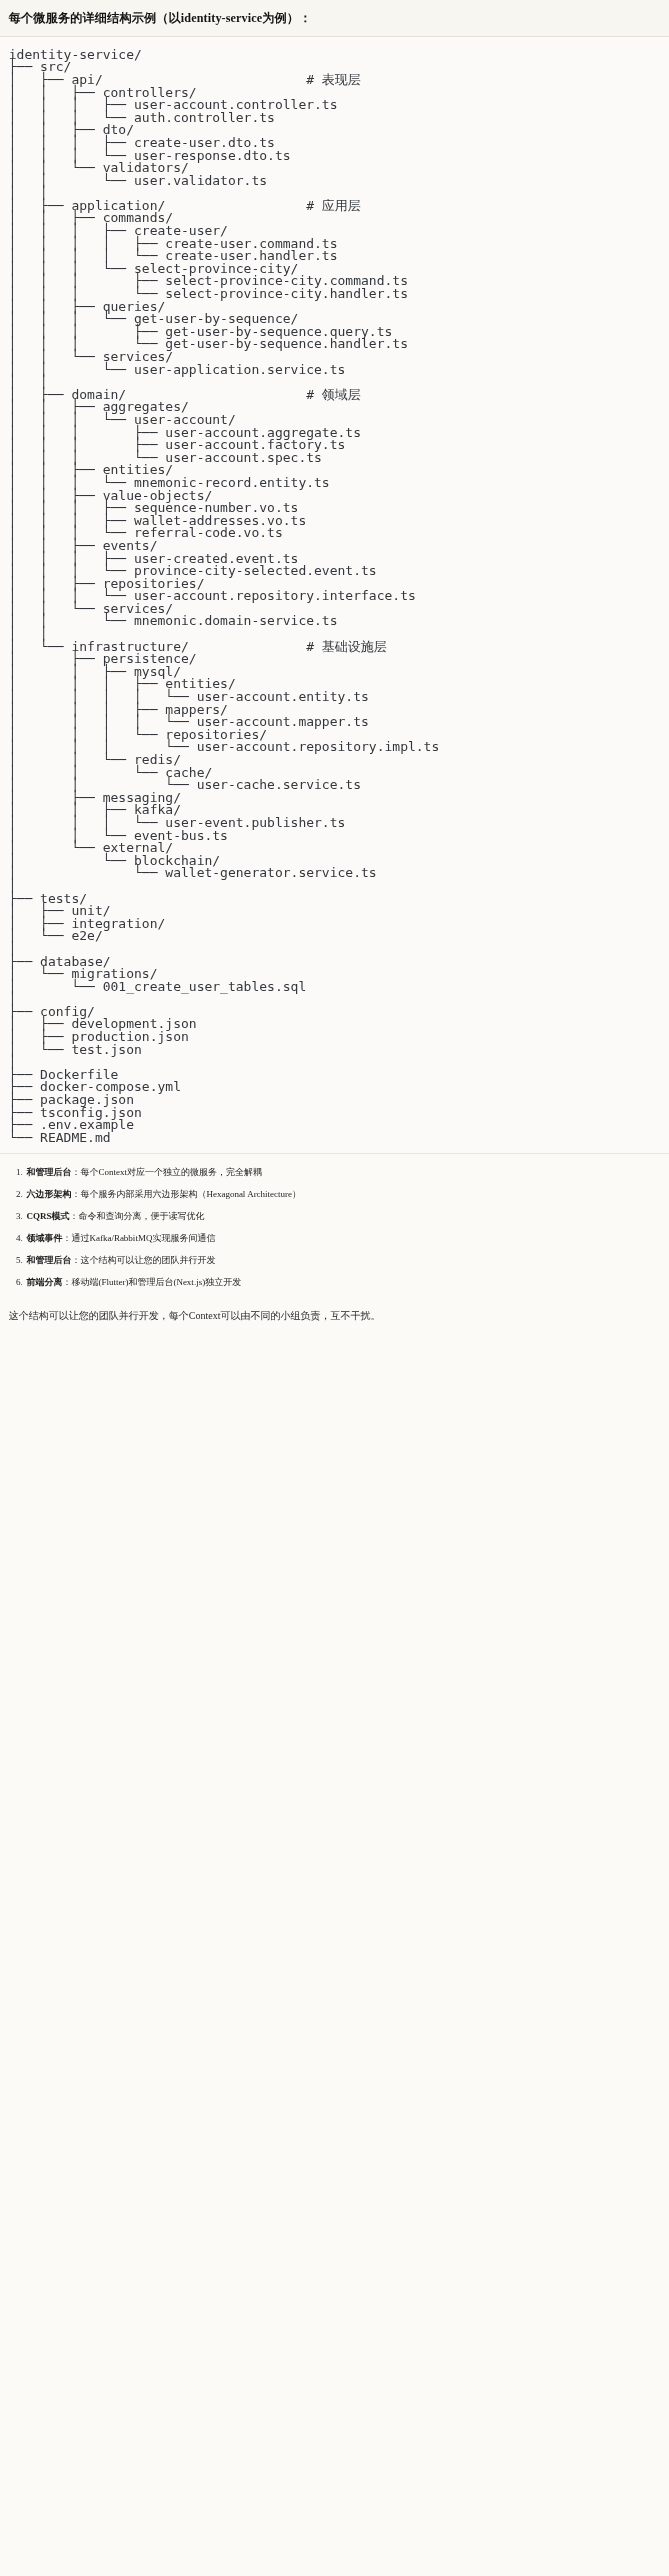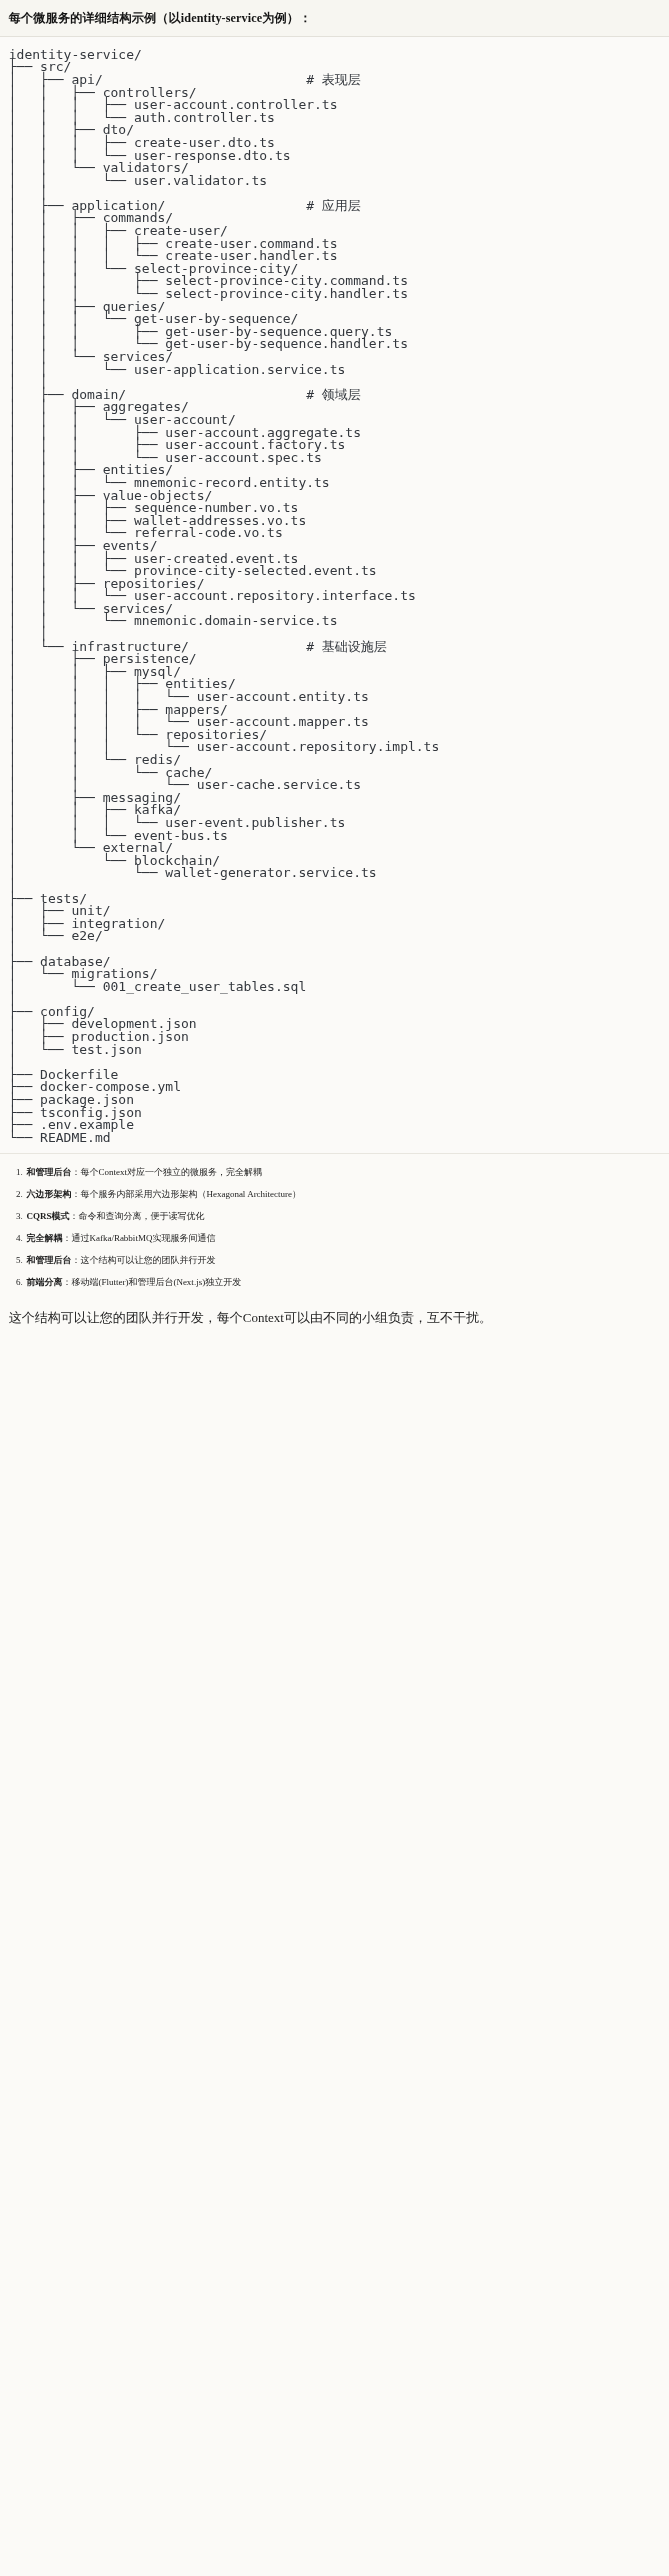--- a/index.html
+++ b/index.html
@@ -77,21 +77,21 @@
     padding-left: 1.3px;
   }
   ol.kp-list li .kp-term {
     font-weight: bold;
   }
   ol.kp-list li .kp-desc {
     font-weight: normal;
   }
   .closing {
     padding: 6.3px 8.8px 10px 8.8px;
-    font-size: 13px;
+    font-size: 10px;
     line-height: 1.6;
     color: #1f1f1f;
     background: #fbfaf7;
   }
 </style>
 </head>
 <body>
 
 <div class="page">
 
@@ -194,21 +194,21 @@
       <li>
         <span class="kp-term">和管理后台</span><span class="kp-desc">：每个Context对应一个独立的微服务，完全解耦</span>
       </li>
       <li>
         <span class="kp-term">六边形架构</span><span class="kp-desc">：每个服务内部采用六边形架构（Hexagonal Architecture）</span>
       </li>
       <li>
         <span class="kp-term">CQRS模式</span><span class="kp-desc">：命令和查询分离，便于读写优化</span>
       </li>
       <li>
-        <span class="kp-term">完全解耦</span><span class="kp-desc">：通过Kafka/RabbitMQ实现服务间通信</span>
+        <span class="kp-term">领域事件</span><span class="kp-desc">：通过Kafka/RabbitMQ实现服务间通信</span>
       </li>
       <li>
         <span class="kp-term">和管理后台</span><span class="kp-desc">：这个结构可以让您的团队并行开发</span>
       </li>
       <li>
         <span class="kp-term">前端分离</span><span class="kp-desc">：移动端(Flutter)和管理后台(Next.js)独立开发</span>
       </li>
     </ol>
   </section>
 

